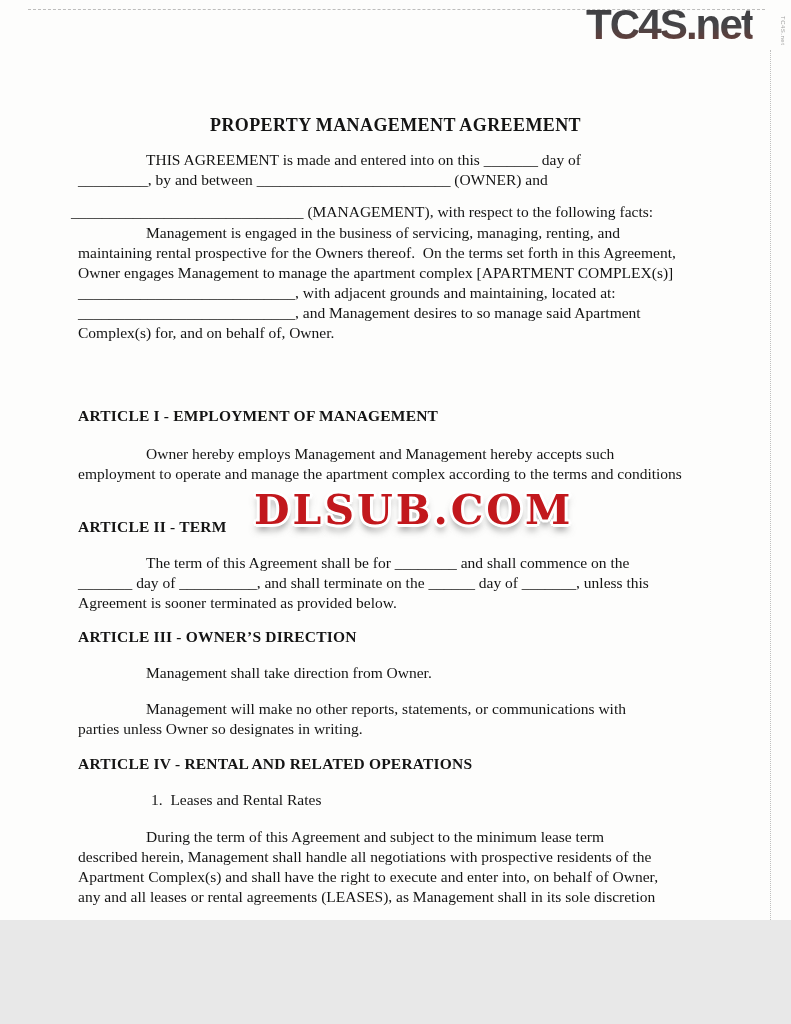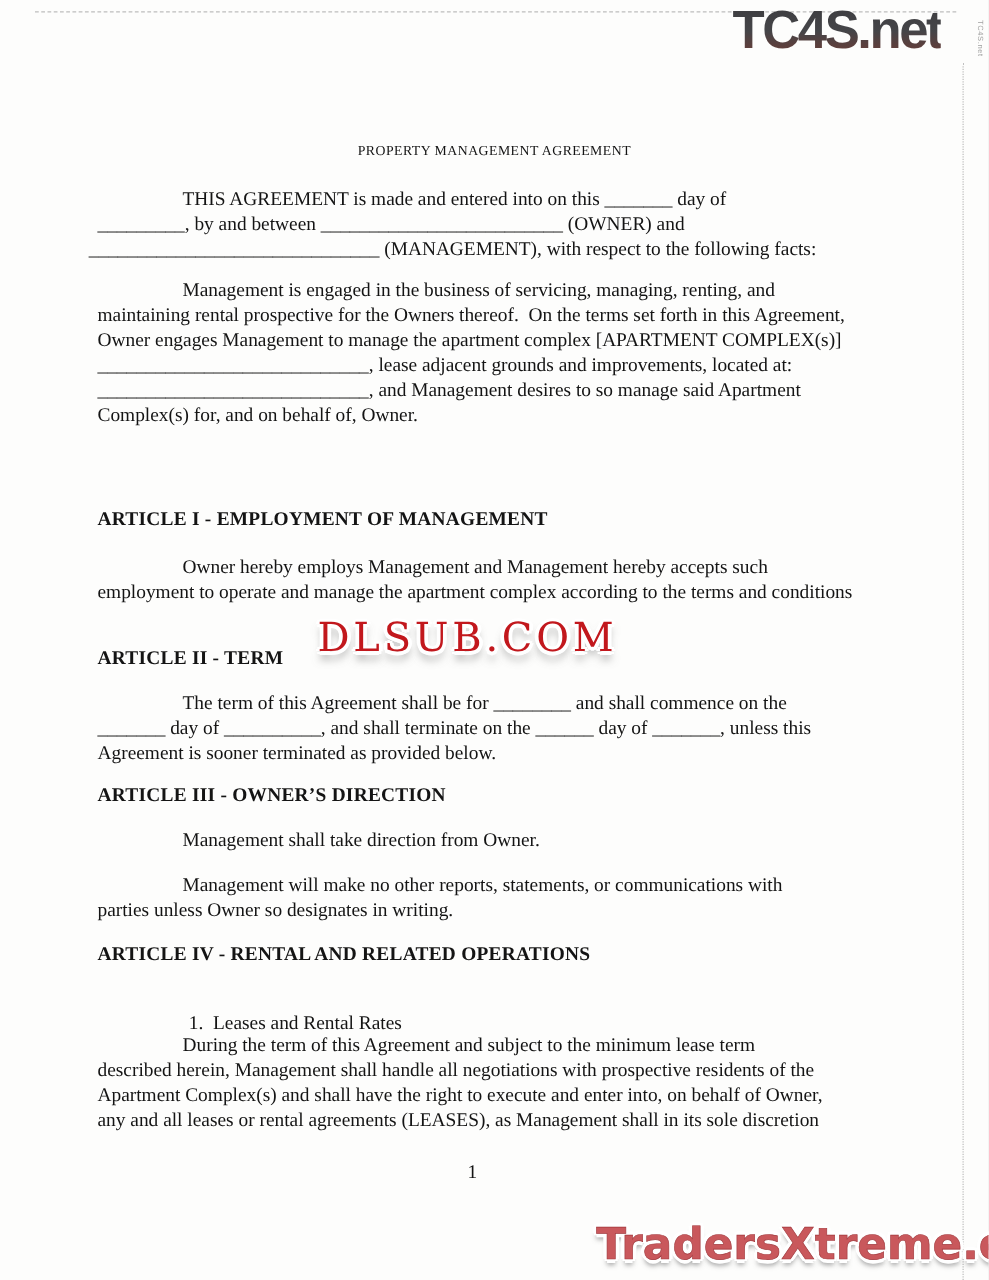--- a/index.html
+++ b/index.html
@@ -1,35 +1,35 @@
 <!DOCTYPE html>
 <html><head>
 <meta charset="utf-8">
 <style>
   html,body{margin:0;padding:0;background:#e8e8e8;}
   .page{
     position:relative;
-    width:791px;height:1024px;
+    width:791px;height:920px;
     margin:0 auto;
     background:#fdfdfc;
     font-family:"Liberation Serif", serif;
     font-size:15.5px;
     color:#141414;
     overflow:hidden;
   }
   .line{white-space:pre;line-height:20px;}
   .indent{padding-left:68px;}
-  .indent2{padding-left:73px;margin-top:19px;}
-  .outdent{margin-left:-7px;}
+  .indent2{padding-left:73px;}
+  .outdent{margin-left:-7px;margin-top:12px;}
   .b{font-weight:normal;}
   .block{position:absolute;left:78px;right:60px;}
   .title{
     position:absolute;top:115px;left:0;width:100%;
     margin:0;text-align:center;
-    font-size:11px;font-weight:normal;letter-spacing:.4px;
+    font-size:18px;font-weight:bold;letter-spacing:.4px;
   }
   .heading{font-weight:bold;letter-spacing:.2px;}
   .page-number{position:absolute;top:928px;left:374px;line-height:20px;}
 
   
   .scan-line-top{
     position:absolute;top:9px;left:28px;width:737px;height:0;
     border-top:1px dashed #9b9b9b;opacity:.65;
   }
   .scan-line-right{
@@ -52,21 +52,21 @@
     position:absolute;top:16px;left:780px;
     font-family:"Liberation Sans", sans-serif;
     font-size:6px;color:#8a8a8a;letter-spacing:.5px;
     writing-mode:vertical-rl;opacity:.8;
   }
 
   
   .dlsub{
     position:absolute;top:487px;left:254px;
     font-family:"DejaVu Serif", serif;
-    font-weight:normal;font-size:32px;line-height:46px;
+    font-weight:bold;font-size:41px;line-height:46px;
     letter-spacing:3px;
     color:#c2181d;
     text-shadow:
       -2px -2px 0 #fff, 2px -2px 0 #fff, -2px 2px 0 #fff, 2px 2px 0 #fff,
       -3px 0 0 #fff, 3px 0 0 #fff, 0 -3px 0 #fff, 0 3px 0 #fff,
       0 6px 7px rgba(110,110,110,.75);
   }
 
   
   .traders{
@@ -98,21 +98,21 @@
   <div class="block" style="top:150px">
     <div class="line indent"><span class="b">THIS AGREEMENT</span><span> is made and entered into on this _______ day of</span></div>
     <div class="line">_________, by and between _________________________ (OWNER) and</div>
     <div class="line outdent">______________________________ (MANAGEMENT), with respect to the following facts:</div>
   </div>
 
   <div class="block" style="top:223px">
     <div class="line indent">Management is engaged in the business of servicing, managing, renting, and</div>
     <div class="line">maintaining rental prospective for the Owners thereof.  On the terms set forth in this Agreement,</div>
     <div class="line">Owner engages Management to manage the apartment complex [APARTMENT COMPLEX(s)]</div>
-    <div class="line">____________________________, lease adjacent grounds and improvements, located at:</div>
+    <div class="line">____________________________, with adjacent grounds and maintaining, located at:</div>
     <div class="line">____________________________, and Management desires to so manage said Apartment</div>
     <div class="line">Complex(s) for, and on behalf of, Owner.</div>
   </div>
 
 
   <div class="block heading" style="top:406px">
     <div class="line">ARTICLE I - EMPLOYMENT OF MANAGEMENT</div>
   </div>
   <div class="block" style="top:444px">
     <div class="line indent">Owner hereby employs Management and Management hereby accepts such</div>

